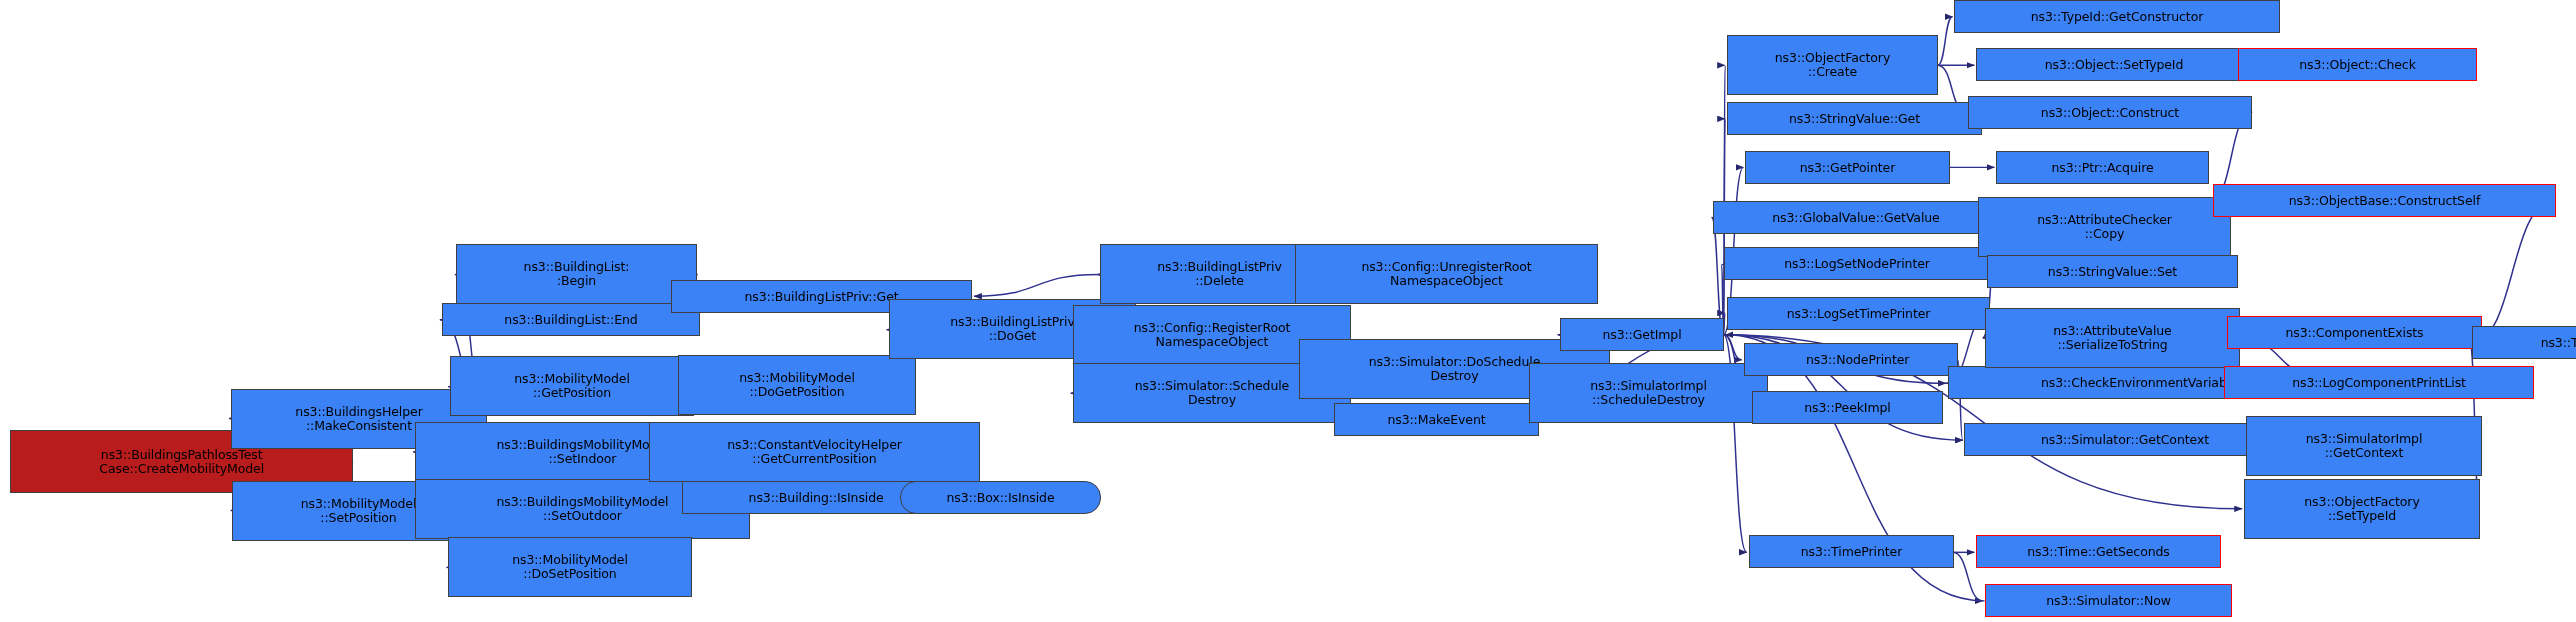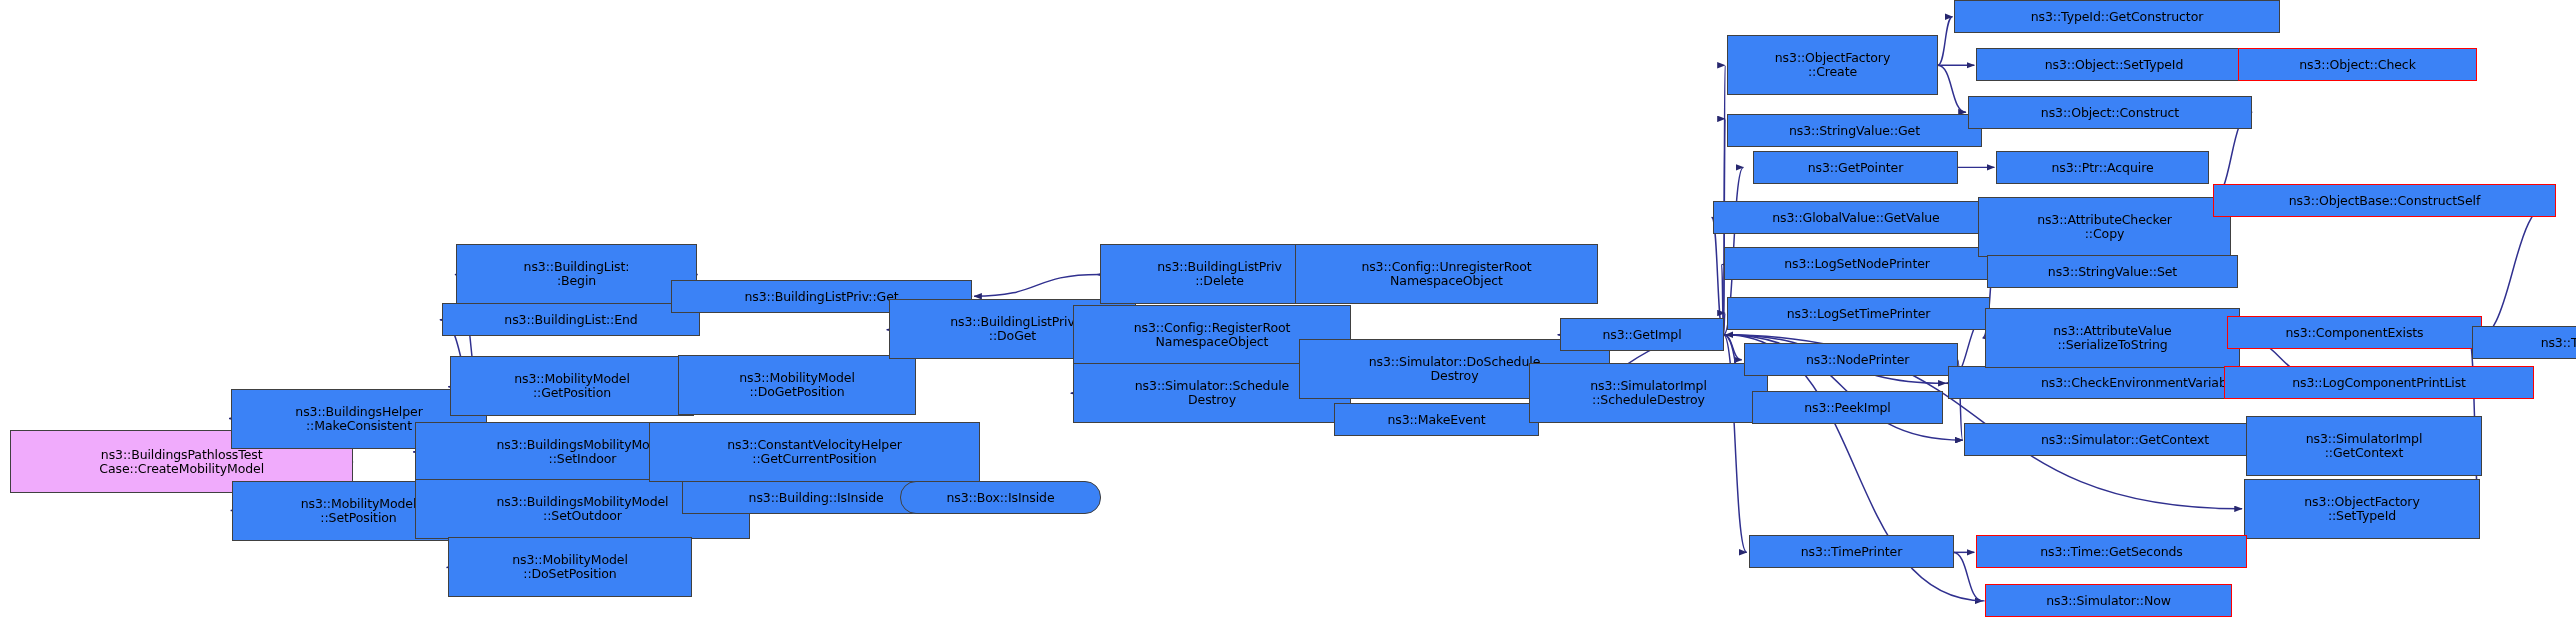--- a/index.html
+++ b/index.html
@@ -23,21 +23,21 @@
     justify-content:center;
     text-align:center;
     line-height:1.12;
     font-size:12.5px;
     letter-spacing:-0.1px;
     white-space:pre-line;
     padding:0 2.8px;
     z-index:5;
   }
   .node.red{border:0.9px solid #ff0000;}
-  .node.root{background:#f0abfc;border:0.9px solid #404040;}
+  .node.root{background:#b91c1c;border:0.9px solid #404040;}
 </style>
 </head>
 <body>
 
 <div id="canvas">
   <svg id="edges" viewBox="0 0 2771 670" preserveAspectRatio="none">
     <defs>
       <marker id="ah" markerWidth="9" markerHeight="7" refX="8.4" refY="3.5" orient="auto" markerUnits="userSpaceOnUse">
         <path d="M0,0 L9,3.5 L0,7 z" fill="#27276e"></path>
       </marker>
@@ -138,22 +138,22 @@
       <div class="node" style="left: 1295px; top: 244px; width: 303px; height: 60px;"><span>ns3::Config::UnregisterRoot
 NamespaceObject</span></div>
       <div class="node" style="left: 1299px; top: 339px; width: 311px; height: 60px;"><span>ns3::Simulator::DoSchedule
 Destroy</span></div>
       <div class="node" style="left: 1334px; top: 403px; width: 205px; height: 33px;"><span>ns3::MakeEvent</span></div>
       <div class="node" style="left: 1560px; top: 318px; width: 164px; height: 33px;"><span>ns3::GetImpl</span></div>
       <div class="node" style="left: 1529px; top: 363px; width: 239px; height: 60px;"><span>ns3::SimulatorImpl
 ::ScheduleDestroy</span></div>
       <div class="node" style="left: 1727px; top: 35px; width: 211px; height: 60px;"><span>ns3::ObjectFactory
 ::Create</span></div>
-      <div class="node" style="left: 1727px; top: 102px; width: 255px; height: 33px; margin-top: 12px;"><span>ns3::StringValue::Get</span></div>
-      <div class="node" style="left: 1745px; top: 151px; width: 205px; height: 33px; margin-left: 8px;"><span>ns3::GetPointer</span></div>
+      <div class="node" style="left: 1727px; top: 102px; width: 255px; height: 33px;"><span>ns3::StringValue::Get</span></div>
+      <div class="node" style="left: 1745px; top: 151px; width: 205px; height: 33px;"><span>ns3::GetPointer</span></div>
       <div class="node" style="left: 1713px; top: 201px; width: 286px; height: 33px;"><span>ns3::GlobalValue::GetValue</span></div>
       <div class="node" style="left: 1724px; top: 247px; width: 266px; height: 33px;"><span>ns3::LogSetNodePrinter</span></div>
       <div class="node" style="left: 1727px; top: 297px; width: 263px; height: 33px;"><span>ns3::LogSetTimePrinter</span></div>
       <div class="node" style="left: 1744px; top: 343px; width: 214px; height: 33px; padding-left: 16px;"><span>ns3::NodePrinter</span></div>
       <div class="node" style="left: 1752px; top: 391px; width: 191px; height: 33px;"><span>ns3::PeekImpl</span></div>
       <div class="node" style="left: 1948px; top: 366px; width: 389px; height: 33px;"><span>ns3::CheckEnvironmentVariables</span></div>
       <div class="node" style="left: 1964px; top: 423px; width: 322px; height: 33px;"><span>ns3::Simulator::GetContext</span></div>
       <div class="node" style="left: 1749px; top: 535px; width: 205px; height: 33px;"><span>ns3::TimePrinter</span></div>
       <div class="node" style="left: 1954px; top: 0px; width: 326px; height: 33px;"><span>ns3::TypeId::GetConstructor</span></div>
       <div class="node" style="left: 1976px; top: 48px; width: 276px; height: 33px;"><span>ns3::Object::SetTypeId</span></div>
@@ -165,18 +165,18 @@
       <div class="node" style="left: 1985px; top: 308px; width: 255px; height: 60px;"><span>ns3::AttributeValue
 ::SerializeToString</span></div>
       <div class="node" style="left: 2246px; top: 416px; width: 236px; height: 60px;"><span>ns3::SimulatorImpl
 ::GetContext</span></div>
       <div class="node" style="left: 2244px; top: 479px; width: 236px; height: 60px;"><span>ns3::ObjectFactory
 ::SetTypeId</span></div>
       <div class="node red" style="left: 2238px; top: 48px; width: 239px; height: 33px;"><span>ns3::Object::Check</span></div>
       <div class="node red" style="left: 2213px; top: 184px; width: 343px; height: 33px;"><span>ns3::ObjectBase::ConstructSelf</span></div>
       <div class="node red" style="left: 2227px; top: 316px; width: 255px; height: 33px;"><span>ns3::ComponentExists</span></div>
       <div class="node red" style="left: 2224px; top: 366px; width: 310px; height: 33px;"><span>ns3::LogComponentPrintList</span></div>
-      <div class="node red" style="left: 1976px; top: 535px; width: 271px; height: 33px;"><span>ns3::Time::GetSeconds</span></div>
+      <div class="node red" style="left: 1976px; top: 535px; width: 245px; height: 33px;"><span>ns3::Time::GetSeconds</span></div>
       <div class="node red" style="left: 1985px; top: 584px; width: 247px; height: 33px;"><span>ns3::Simulator::Now</span></div>
       <div class="node" style="left: 2472px; top: 326px; width: 274px; height: 33px;"><span>ns3::TypeId::GetName</span></div>
     </div>
 </div>
 
 
 </body></html>

